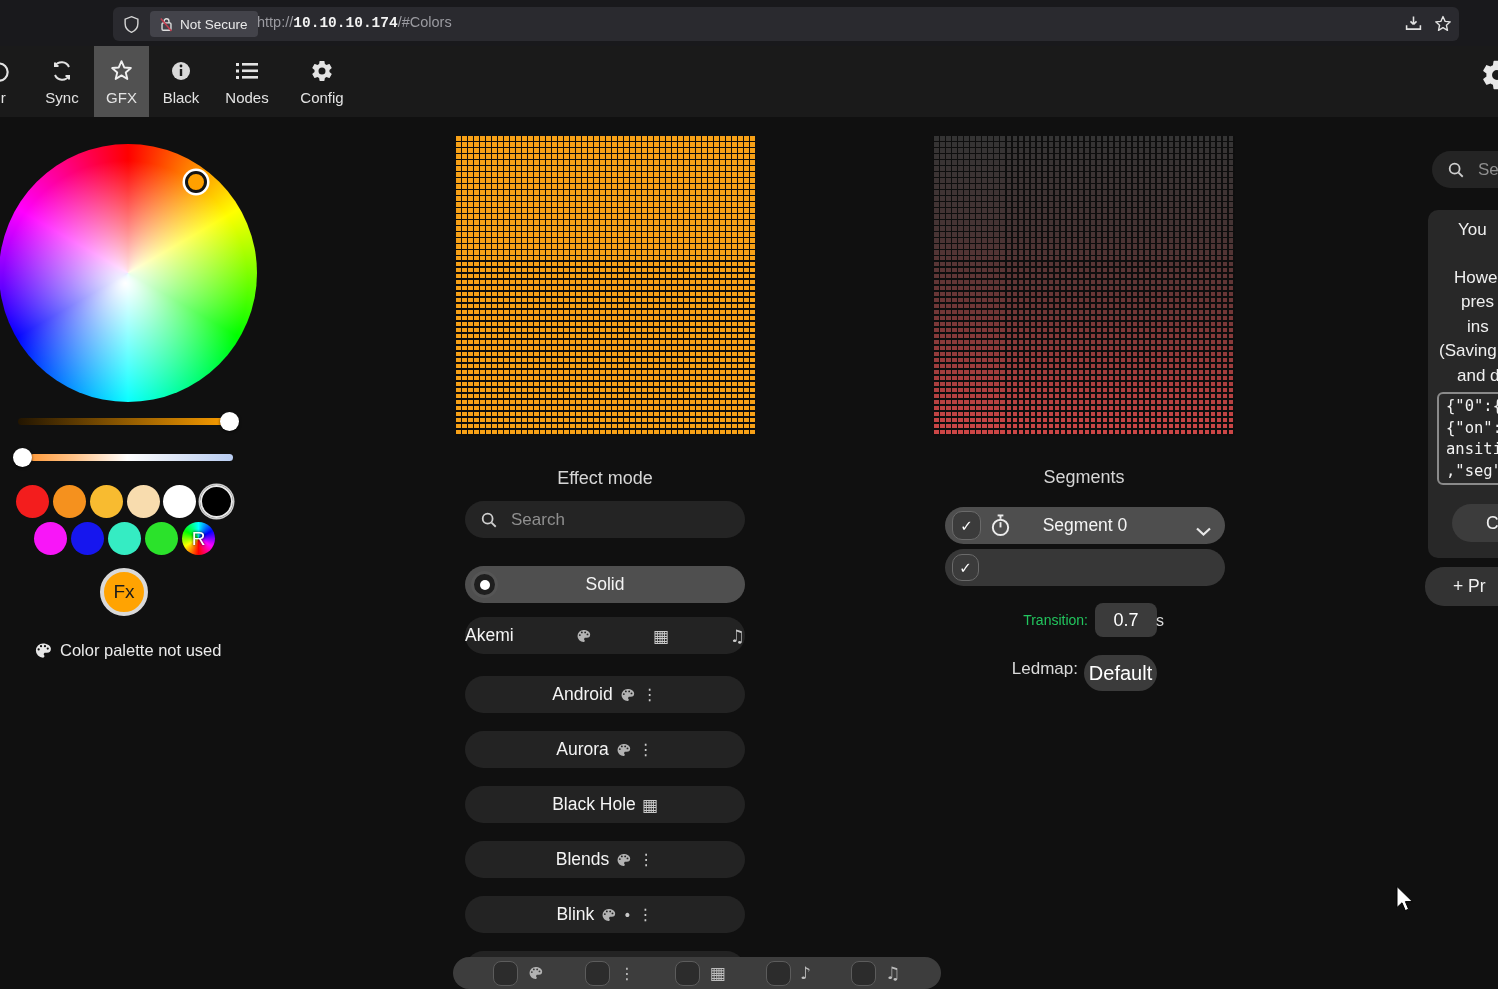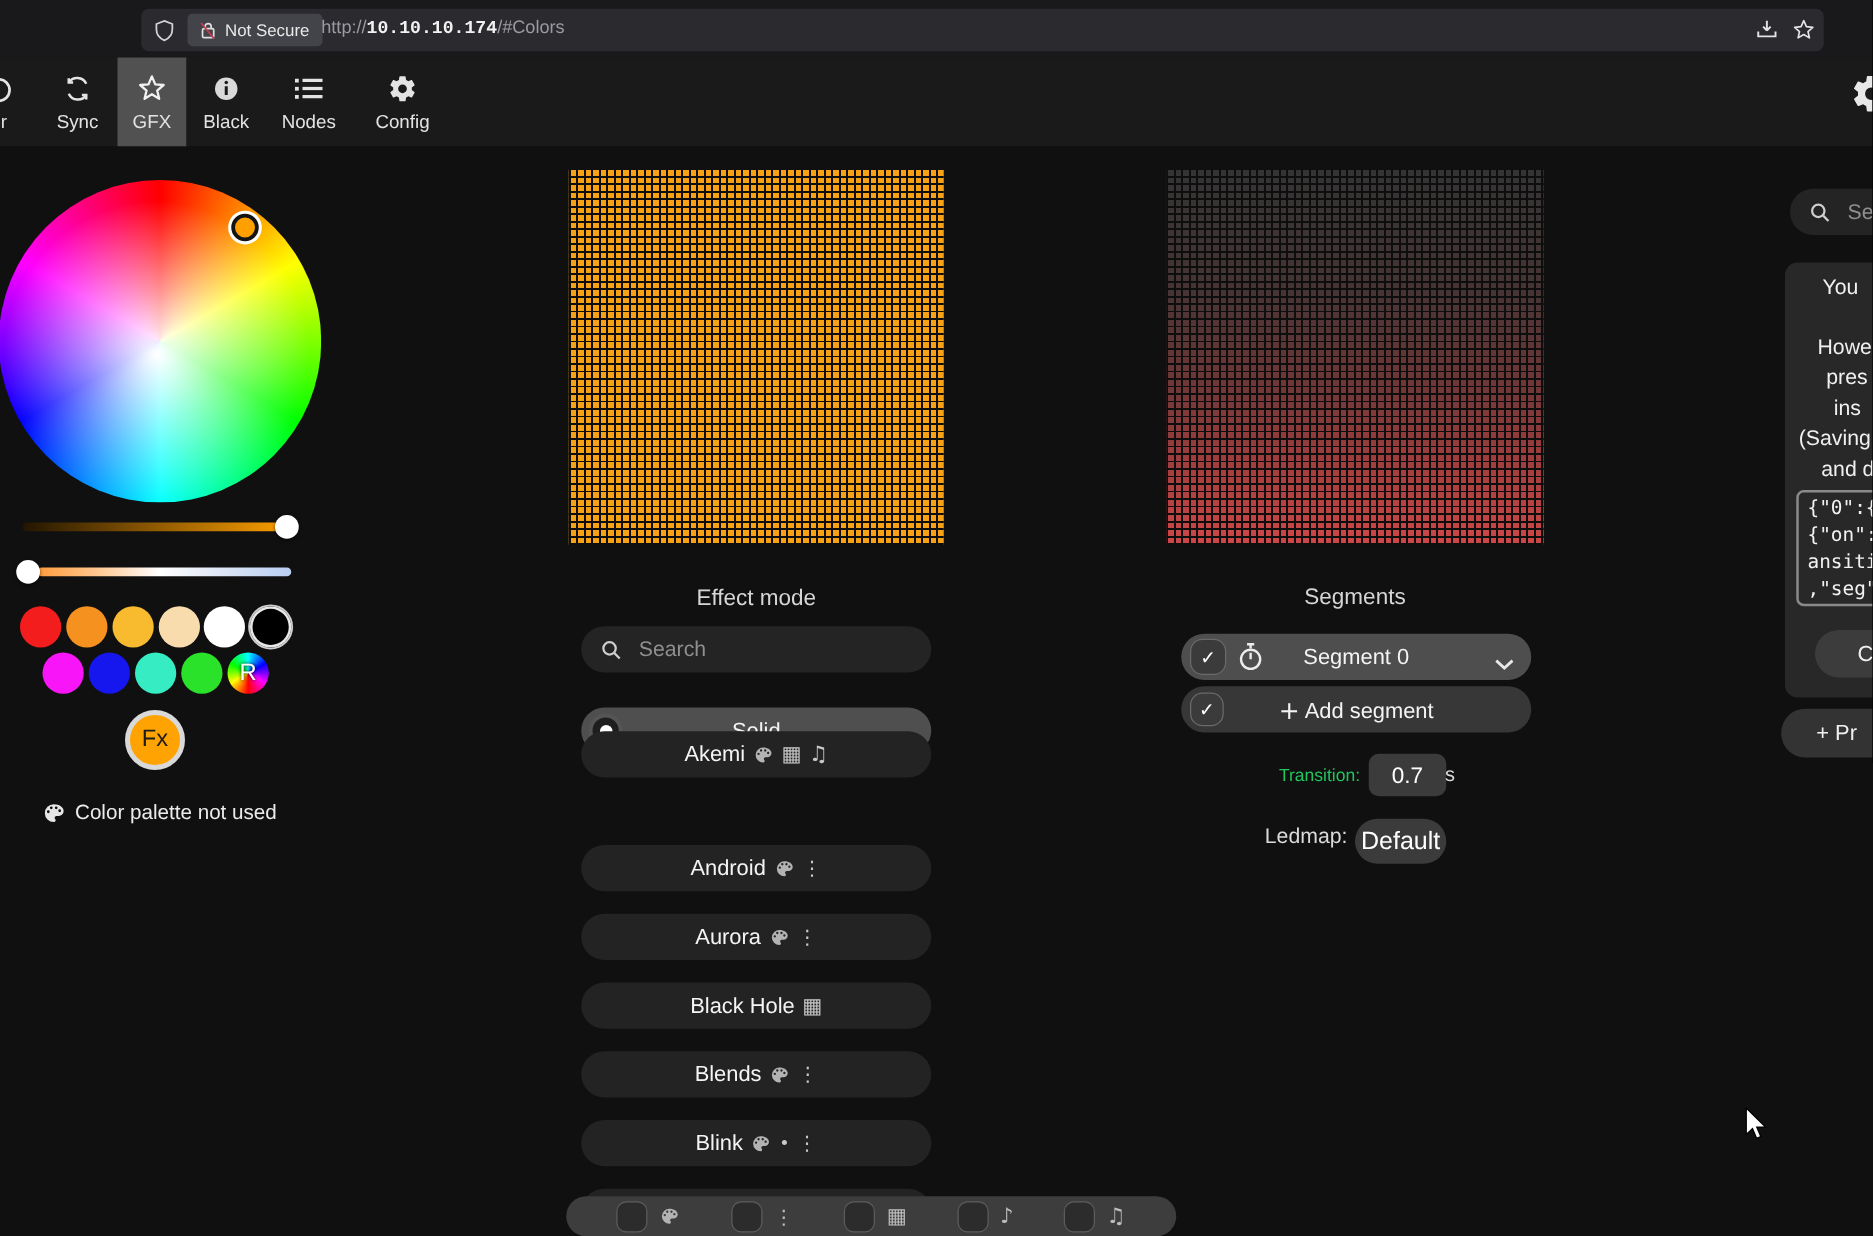--- a/index.html
+++ b/index.html
@@ -241,21 +241,21 @@
           <line x1="12.8" y1="12.8" x2="17.5" y2="17.5" stroke="#cfcfcf" stroke-width="2"></line>
         </svg>
       </span>
     <input type="text" placeholder="Search" style="">
   </div>
   <div id="effects-list">
       <div class="fxbtn selected" style="top: 555px;">
         <span class="radio"></span>
         <span>Solid</span>
       </div>
-      <div class="fxbtn" style="top: 574px;">
+      <div class="fxbtn" style="top: 606px; justify-content: space-between;">
         <span>Akemi</span>
         <span class="flag">
           <svg width="17" height="16" viewBox="0 0 24 24">
             <path fill="#b3b3b3" d="M12 3a9 9 0 000 18c1.1 0 1.9-.9 1.9-1.9 0-.5-.2-.9-.5-1.2-.3-.3-.5-.8-.5-1.2 0-1 .9-1.9 1.9-1.9H17a5 5 0 005-5c0-3.9-4.5-6.8-10-6.8zM6.5 12a1.4 1.4 0 110-2.8 1.4 1.4 0 010 2.8zm3-4a1.4 1.4 0 110-2.8 1.4 1.4 0 010 2.8zm5 0a1.4 1.4 0 110-2.8 1.4 1.4 0 010 2.8zm3.5 3a1.4 1.4 0 110-2.8 1.4 1.4 0 010 2.8z"></path>
           </svg>
         </span>
         <span class="flag">
           <span class="g" style="font-size:17px">▦</span>
         </span>
         <span class="flag">
@@ -380,21 +380,20 @@
     <span style="flex:1;text-align:center">Segment 0</span>
     <span class="abs" style="right:14px;top:13px"><svg width="15" height="9" viewBox="0 0 15 9">
           <polyline points="1,1.5 7.5,7.5 14,1.5" fill="none" stroke="#e8e8e8" stroke-width="2.2"></polyline>
         </svg></span>
   </div>
 
   <div class="segpill" style="top:549px;background:#373737">
     <span class="segcb" style="width:27px;height:27px;top:5px">
         <span class="g">✓</span>
       </span>
-    <span style="flex:1;text-align:center"><span class="g" style="font-size:20px;vertical-align:-1px">+</span> <span>Add segment</span></span>
   </div>
 
   <div class="abs" style="left:930px;top:612px;width:158px;text-align:right;font-size:14px;color:#22c55e">Transition:</div>
   <div class="abs valbox" style="left:1095px;top:603px;width:62px;height:34px;font-size:18px">0.7</div>
   <div class="abs" style="left:1156px;top:612px;font-size:16px;color:#dadada">s</div>
 
   <div class="abs" style="left:920px;top:659px;width:158px;text-align:right;font-size:17px;color:#dadada">Ledmap:</div>
   <div class="abs valbox" style="left:1084px;top:655px;width:73px;height:36px;border-radius:18px;font-size:20px">Default</div>
 
   <div class="abs search" style="left:1432px;top:151px;width:250px">

